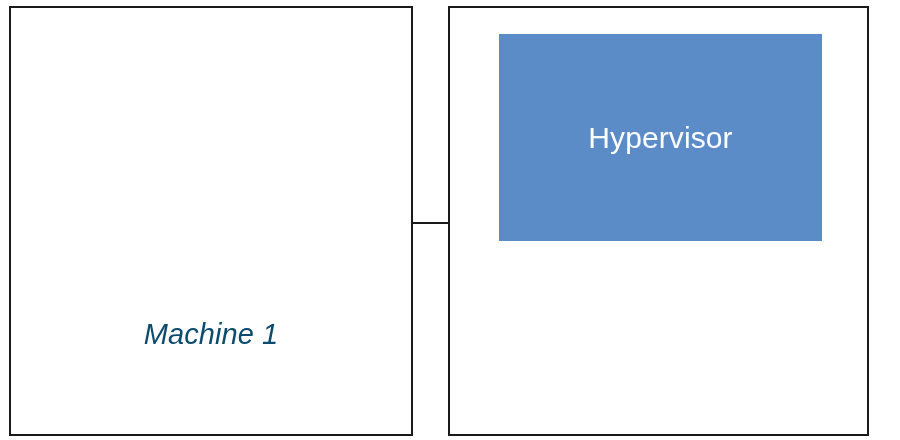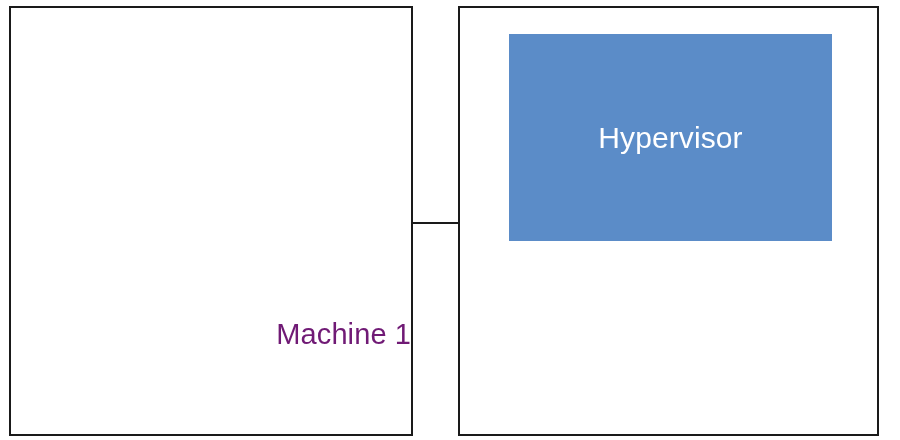--- a/index.html
+++ b/index.html
@@ -30,21 +30,21 @@
   }
 
   #machine-1-box {
     left: 9px;
     top: 6px;
     width: 404px;
     height: 430px;
   }
 
   #machine-2-box {
-    left: 458px;
+    left: 448px;
     top: 6px;
     width: 421px;
     height: 430px;
   }
 
   
   .component-box {
     position: absolute;
     box-sizing: border-box;
     background: #5b8cc8;
@@ -76,25 +76,26 @@
     letter-spacing: 0.1px;
     white-space: pre-line;
     padding: 0 8px;
   }
 
   
   .machine-label {
     position: absolute;
     width: 100%;
     left: 0;
-    text-align: right;
-    color: #701a75;
+    text-align: center;
+    color: #0c4a6e;
     font-size: 29px;
     font-weight: 400;
     letter-spacing: 0.1px;
+    font-style: italic;
   }
 
   #machine-1-label {
     top: 310px;
   }
 
   #machine-2-label {
     top: 317px;
   }
 

